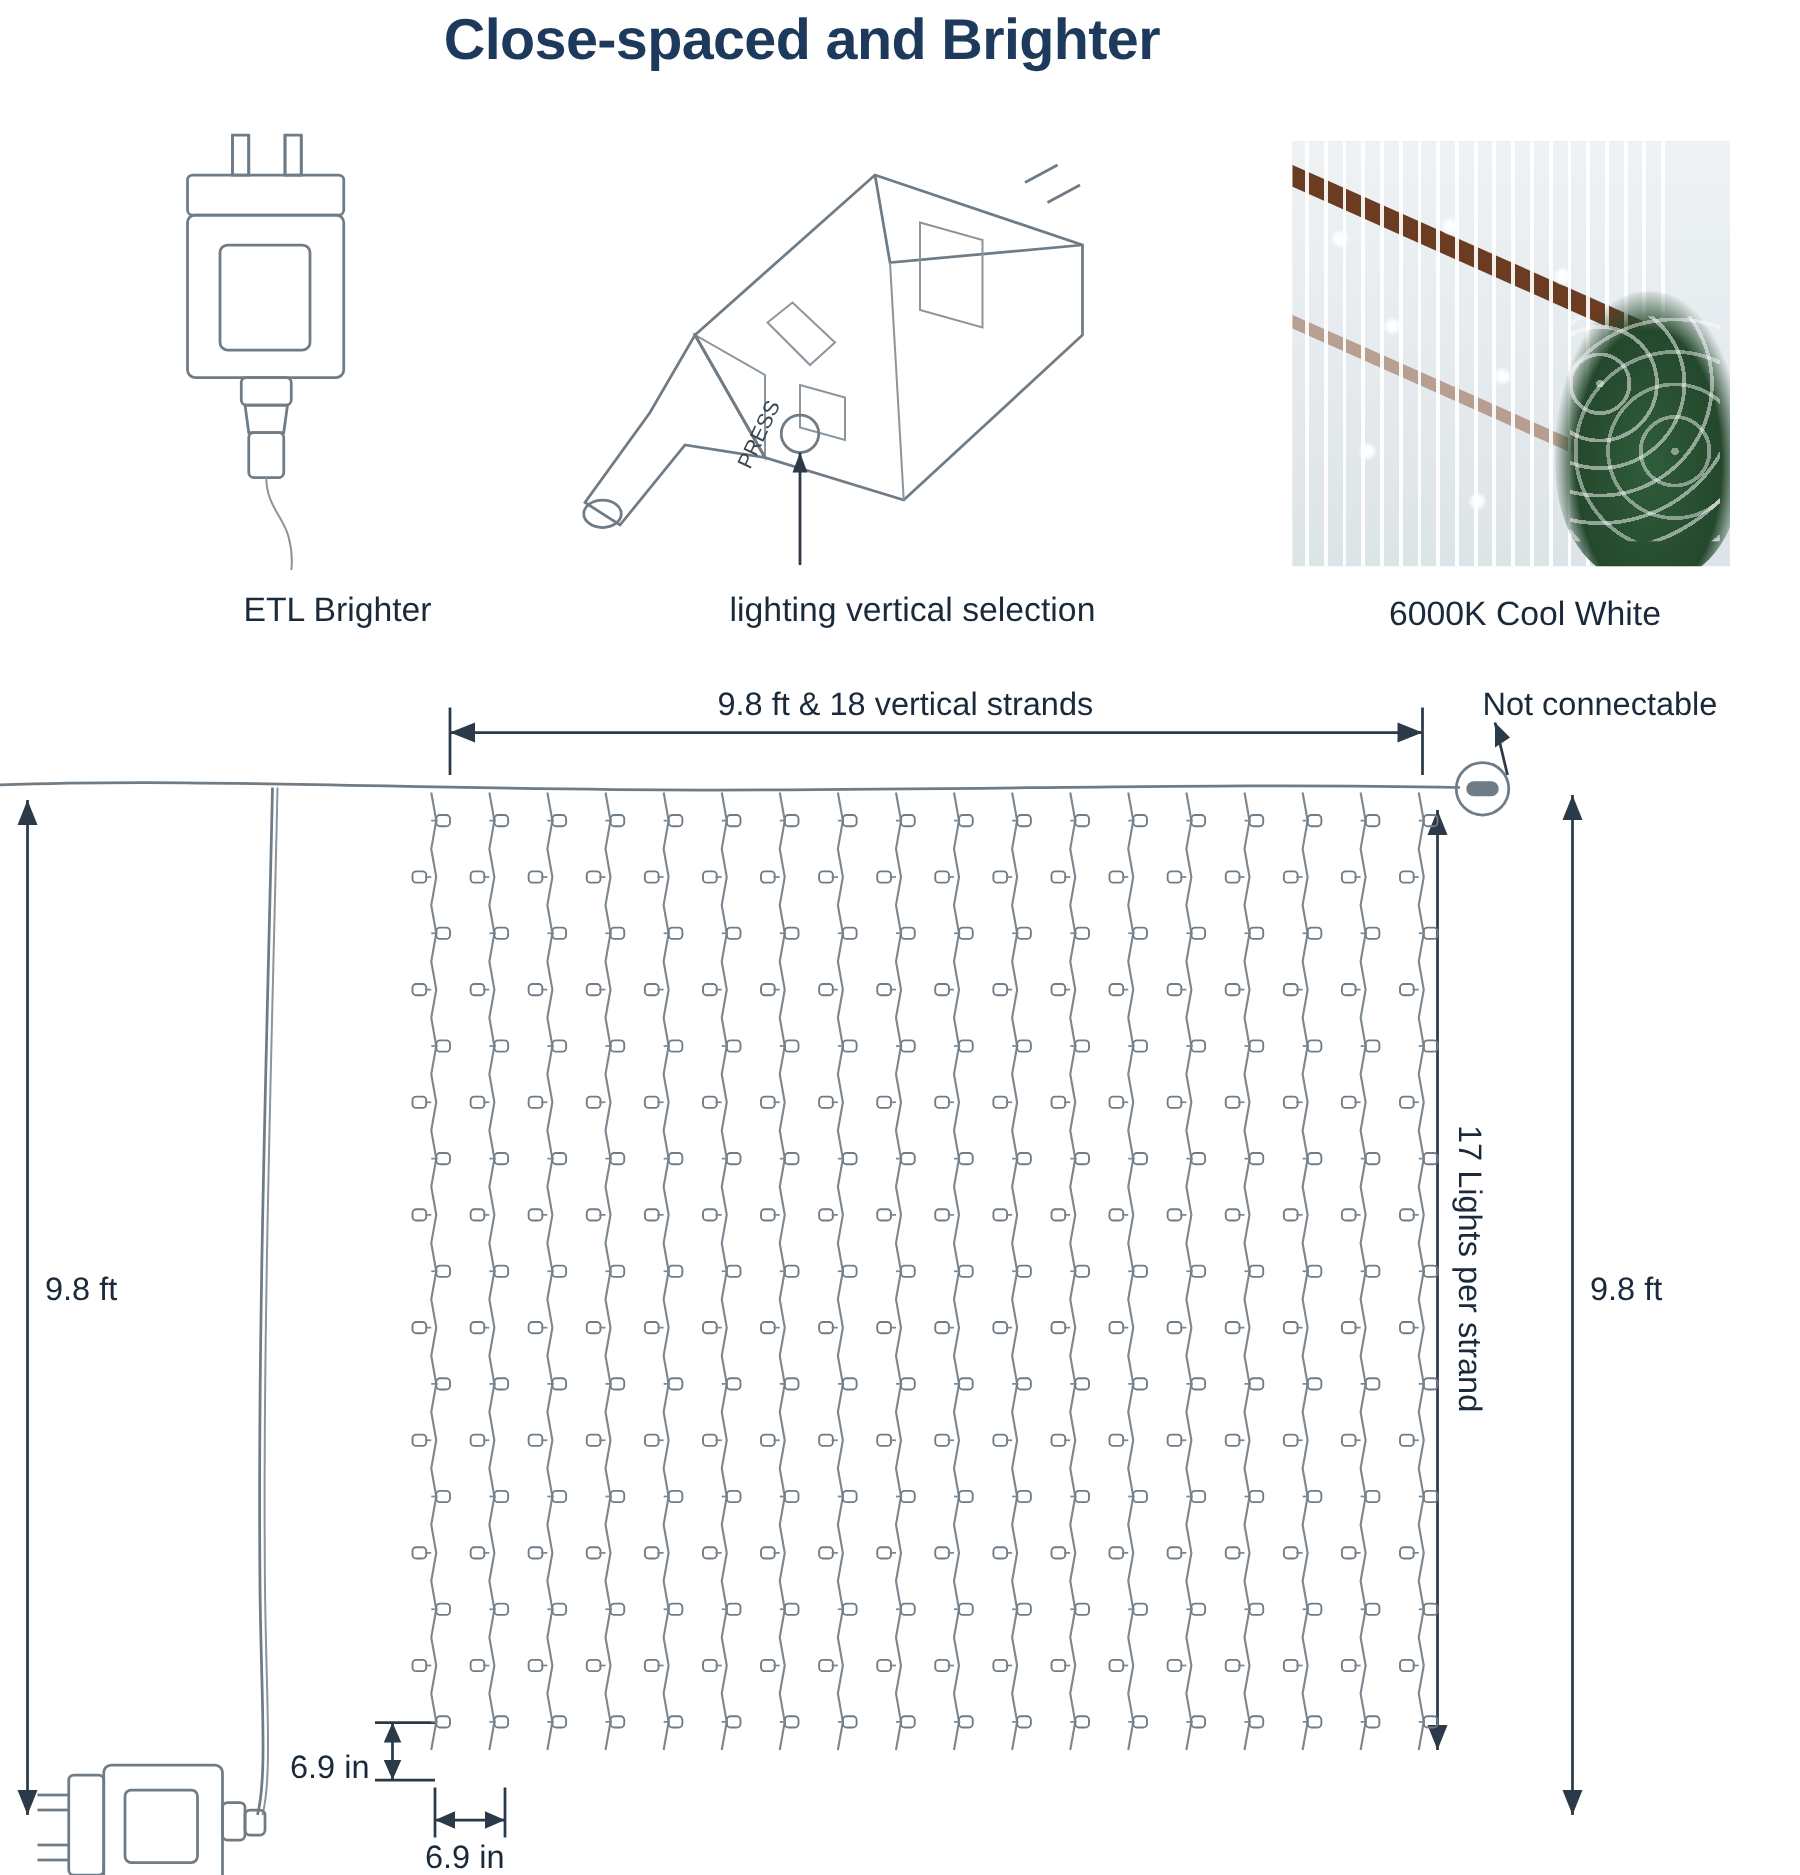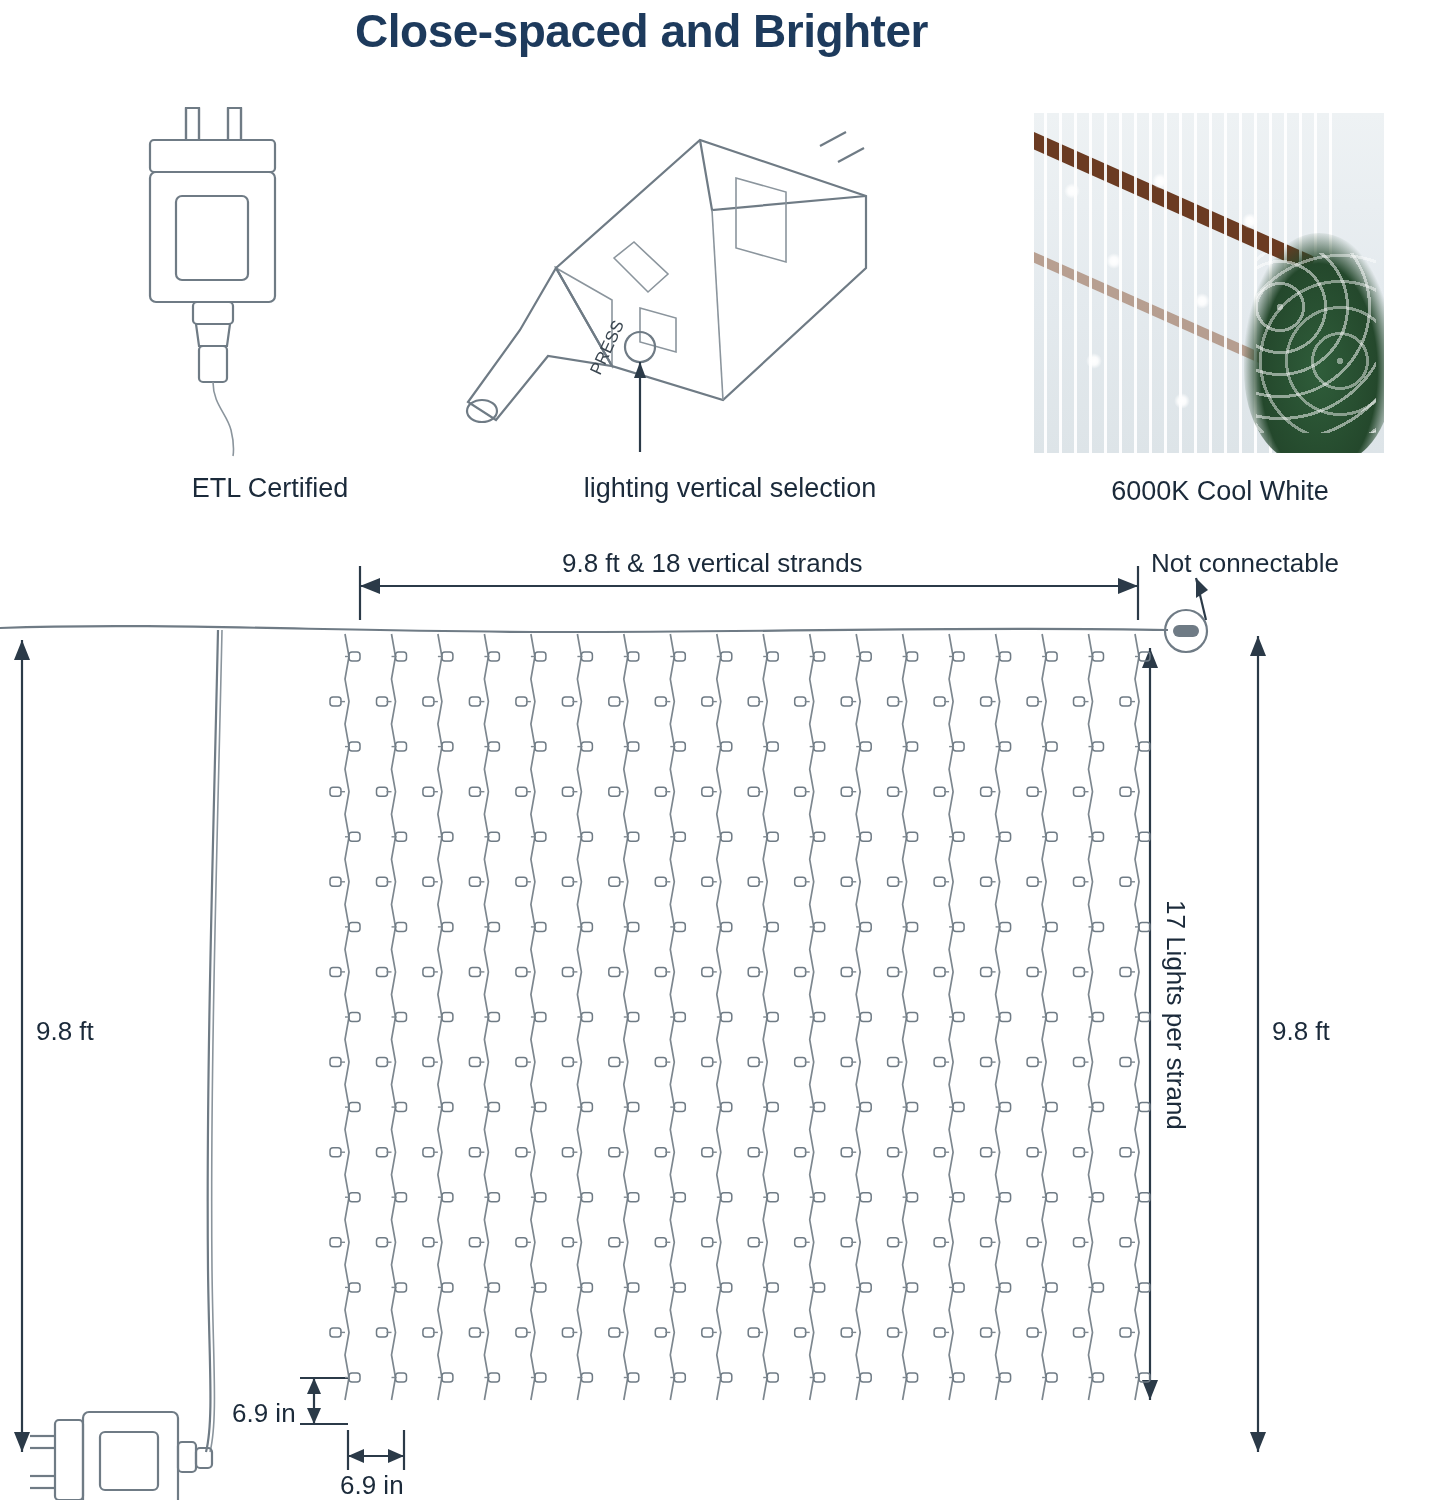--- a/index.html
+++ b/index.html
@@ -109,22 +109,22 @@
       repeating-radial-gradient(circle at 70% 60%, rgba(255,255,255,.45) 0 3px, rgba(255,255,255,0) 3px 26px);
   }
 
   
   .meas {
     position: absolute;
     font-size: 26px;
     color: #1b2a3a;
     white-space: nowrap;
   }
-  #label-top { top: 548px; left: 562px; }
-  #label-notconn { top: 548px; left: 1151px; }
+  #label-top { top: 548px; left: 574px; }
+  #label-notconn { top: 548px; left: 1186px; }
   #label-left-98 { top: 1016px; left: 36px; }
   #label-right-98 { top: 1016px; left: 1272px; }
   #label-vertical {
     top: 900px; left: 1160px;
     writing-mode: vertical-rl;
     text-orientation: mixed;
   }
   #label-69-h { top: 1398px; left: 232px; }
   #label-69-v { top: 1470px; left: 340px; }
 
@@ -193,21 +193,21 @@
   <div class="glow" style="left:118px; top:60px;"></div>
   <div class="glow" style="left:160px; top:180px;"></div>
   <div class="glow" style="left:208px; top:100px;"></div>
   <div class="glow" style="left:52px; top:240px;"></div>
   <div class="glow" style="left:140px; top:280px;"></div>
   <div class="glow" style="left:230px; top:230px;"></div>
   <div class="tree"></div>
   <div class="tree-snow"></div>
 </div>
 
-<div class="feature-caption" id="etl-caption">ETL Certified</div>
+<div class="feature-caption" id="etl-caption">ETL Brighter</div>
 <div class="feature-caption" id="pattern-caption">lighting vertical selection</div>
 <div class="feature-caption" id="cw-caption">6000K Cool White</div>
 
 <svg class="layer" viewBox="0 0 1440 1500">
 
   <g>
     <line x1="360" y1="586" x2="1138" y2="586" class="dim"></line>
     <polygon points="360,586 380,578 380,594" class="dimhead"></polygon>
     <polygon points="1138,586 1118,578 1118,594" class="dimhead"></polygon>
     <line x1="360" y1="566" x2="360" y2="620" class="dim"></line>

